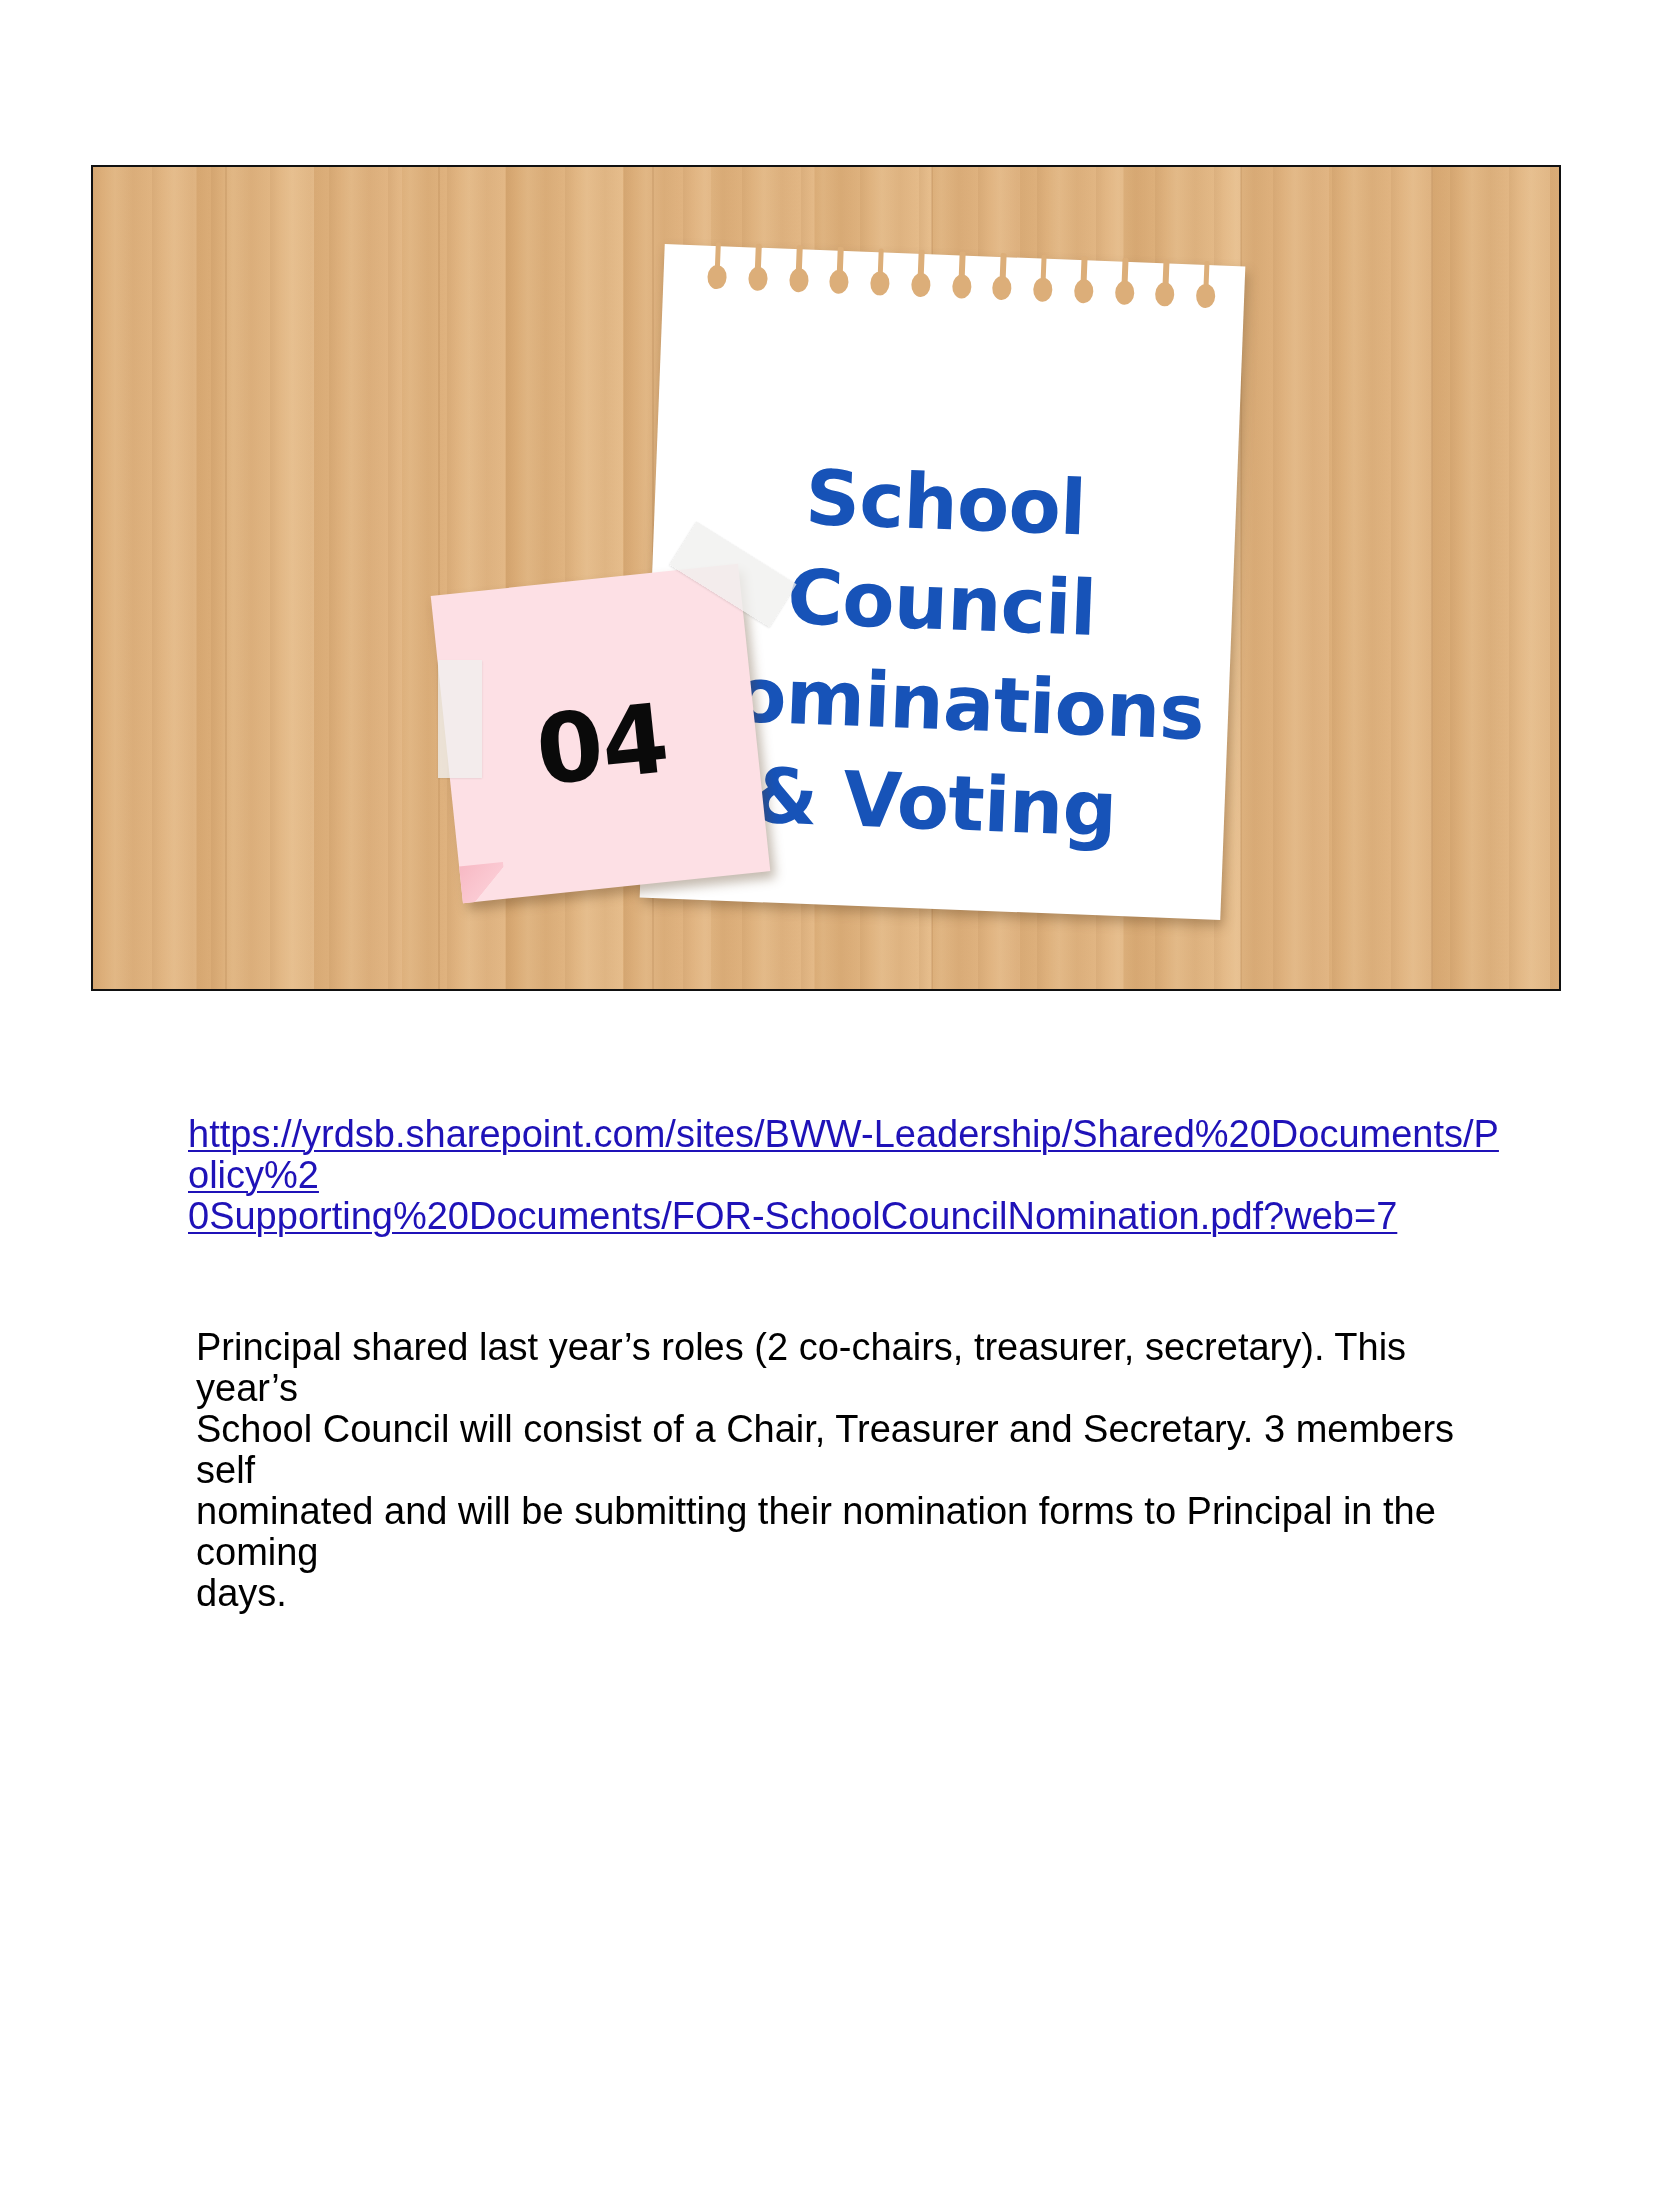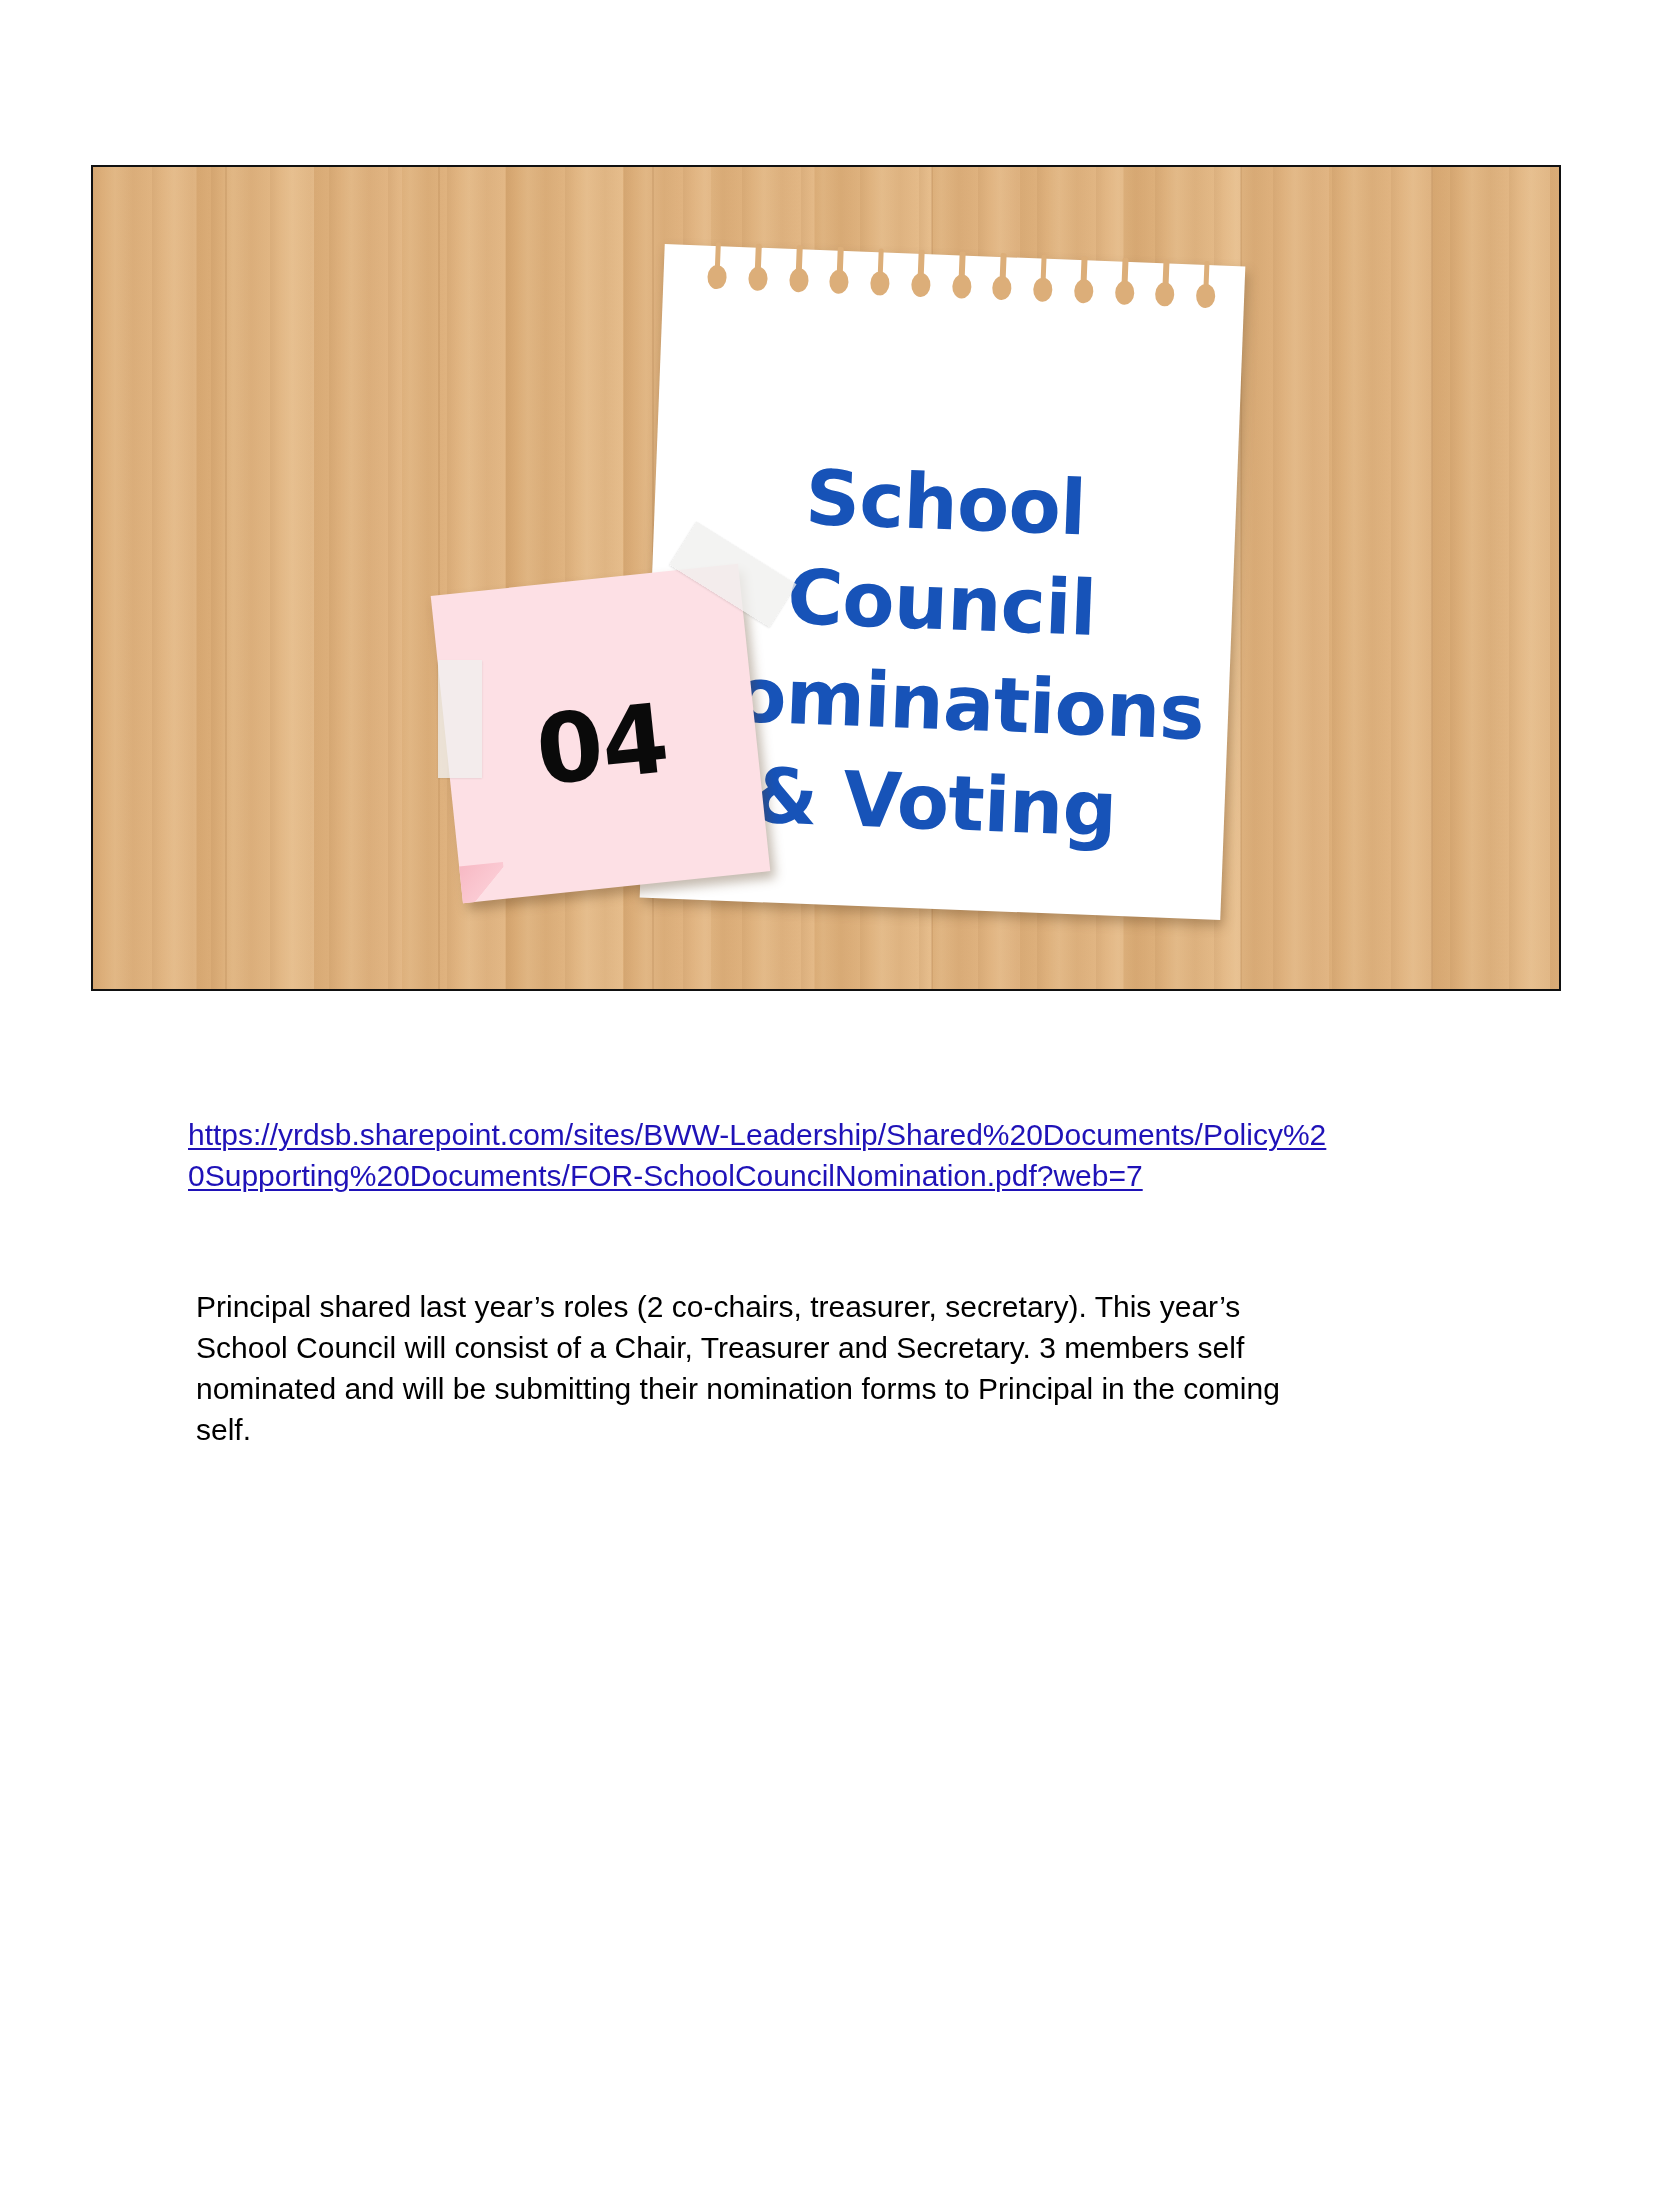--- a/index.html
+++ b/index.html
@@ -71,21 +71,21 @@
   .paper-title {
     position: absolute; left: 0; right: 0; top: 198px; text-align: center;
     font-family: "DejaVu Sans", sans-serif; font-weight: bold; color: #1753b8;
     font-size: 76px; line-height: 100px; letter-spacing: -0.7px;
   }
   .paper-title div { white-space: nowrap; }
 
   
   .content {
     position: absolute; left: 188px; top: 1114px; width: 1316px;
-    font-family: "Liberation Sans", sans-serif; font-size: 30px; line-height: 41px; color: #000;
+    font-family: "Liberation Sans", sans-serif; font-size: 38px; line-height: 41px; color: #000;
   }
   .link {
     color: #1f12b8; text-decoration: underline; text-decoration-thickness: 2.2px;
     text-underline-offset: 2.9px; display: block; word-break: break-all; cursor: pointer;
   }
   .gap { height: 41px; }
   .para { margin: 8px; }
 </style>
 </head>
 <body>
@@ -134,16 +134,16 @@
   <a class="link">
     <span>https://yrdsb.sharepoint.com/sites/BWW-Leadership/Shared%20Documents/Policy%2</span><br>
     <span>0Supporting%20Documents/FOR-SchoolCouncilNomination.pdf?web=7</span>
   </a>
   <div class="gap"></div>
   <div class="gap"></div>
   <p class="para">
     <span>Principal shared last year’s roles (2 co-chairs, treasurer, secretary). This year’s</span><br>
     <span>School Council will consist of a Chair, Treasurer and Secretary. 3 members self</span><br>
     <span>nominated and will be submitting their nomination forms to Principal in the coming</span><br>
-    <span>self.</span>
+    <span>days.</span>
   </p>
 </div>
 
 
 </body></html>

